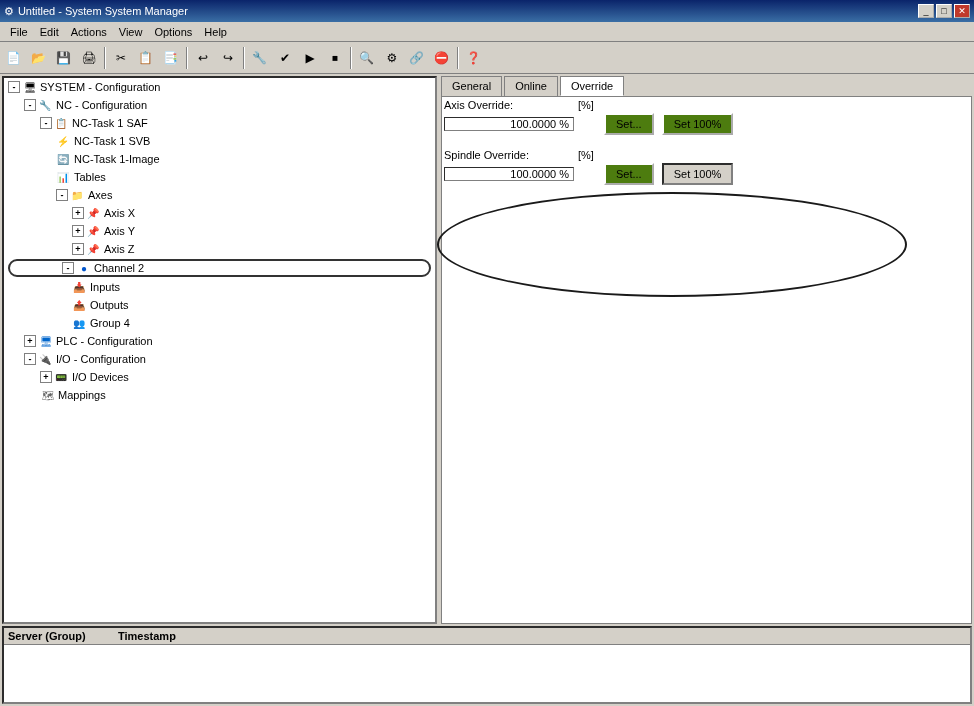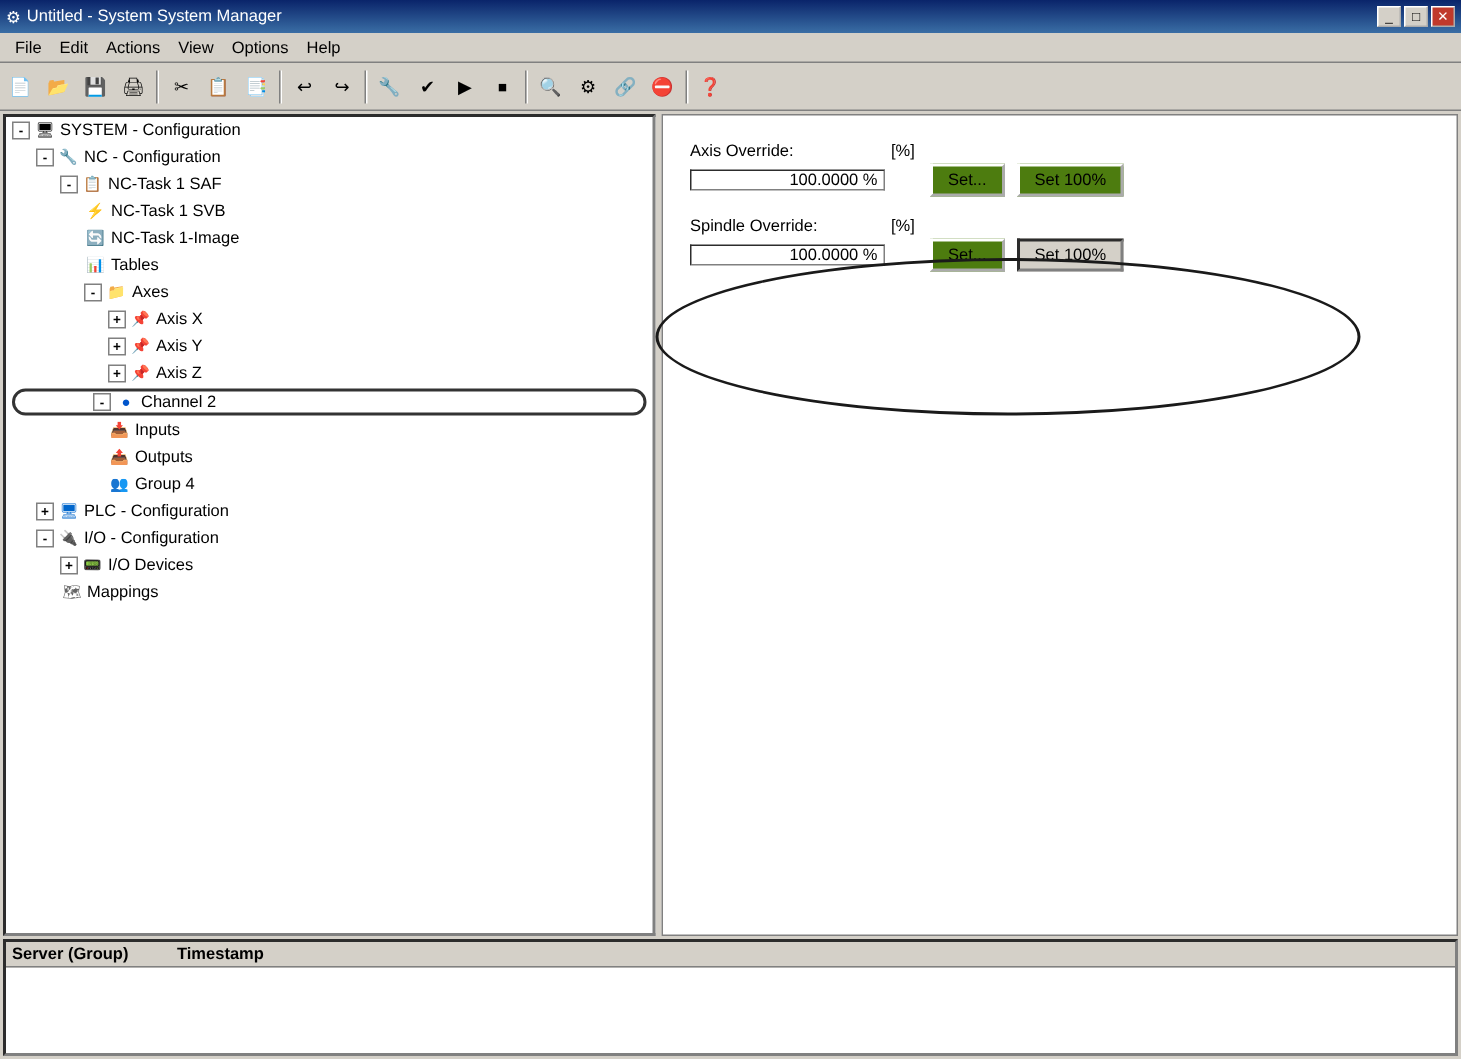--- a/index.html
+++ b/index.html
@@ -155,21 +155,21 @@
     .tab.active {
       background: white;
       border-bottom: 1px solid white;
       z-index: 1;
     }
 
     .tab-content {
       flex: 1;
       background: white;
       border: 1px solid #808080;
-      padding: 18px;
+      padding: 2px;
       position: relative;
     }
     .override-btn {
       height: 22px;
       padding: 0 10px;
       background: #4d7c0f;
       border: 2px outset #ffffff;
       font-size: 11px;
       cursor: pointer;
       margin-left: 8px;
@@ -372,20 +372,25 @@
 
     <div class="tree-item" style="padding-left:36px;">
       <span class="tree-icon" style="font-size:10px; color:#666;">🗺</span>
       <span class="tree-label">Mappings</span>
     </div>
 
   </div>
 
   <div class="right-panel">
 
+    <div class="tabs-bar">
+      <div class="tab">General</div>
+      <div class="tab">Online</div>
+      <div class="tab active">Override</div>
+    </div>
 
     <div class="tab-content">
 
       <div style="display:flex; align-items:center; margin-bottom:2px;">
         <span style="width:130px; font-size:11px;">Axis Override:</span>
         <span style="font-size:11px; margin-left:4px;">[%]</span>
       </div>
 
       <div style="display:flex; align-items:center; margin-bottom:14px; margin-left:0;">
         <span style="width:130px; font-size:11px; text-align:right; display:inline-block; background:white; border:1px inset #808080; padding-right:4px;">100.0000 %</span>

